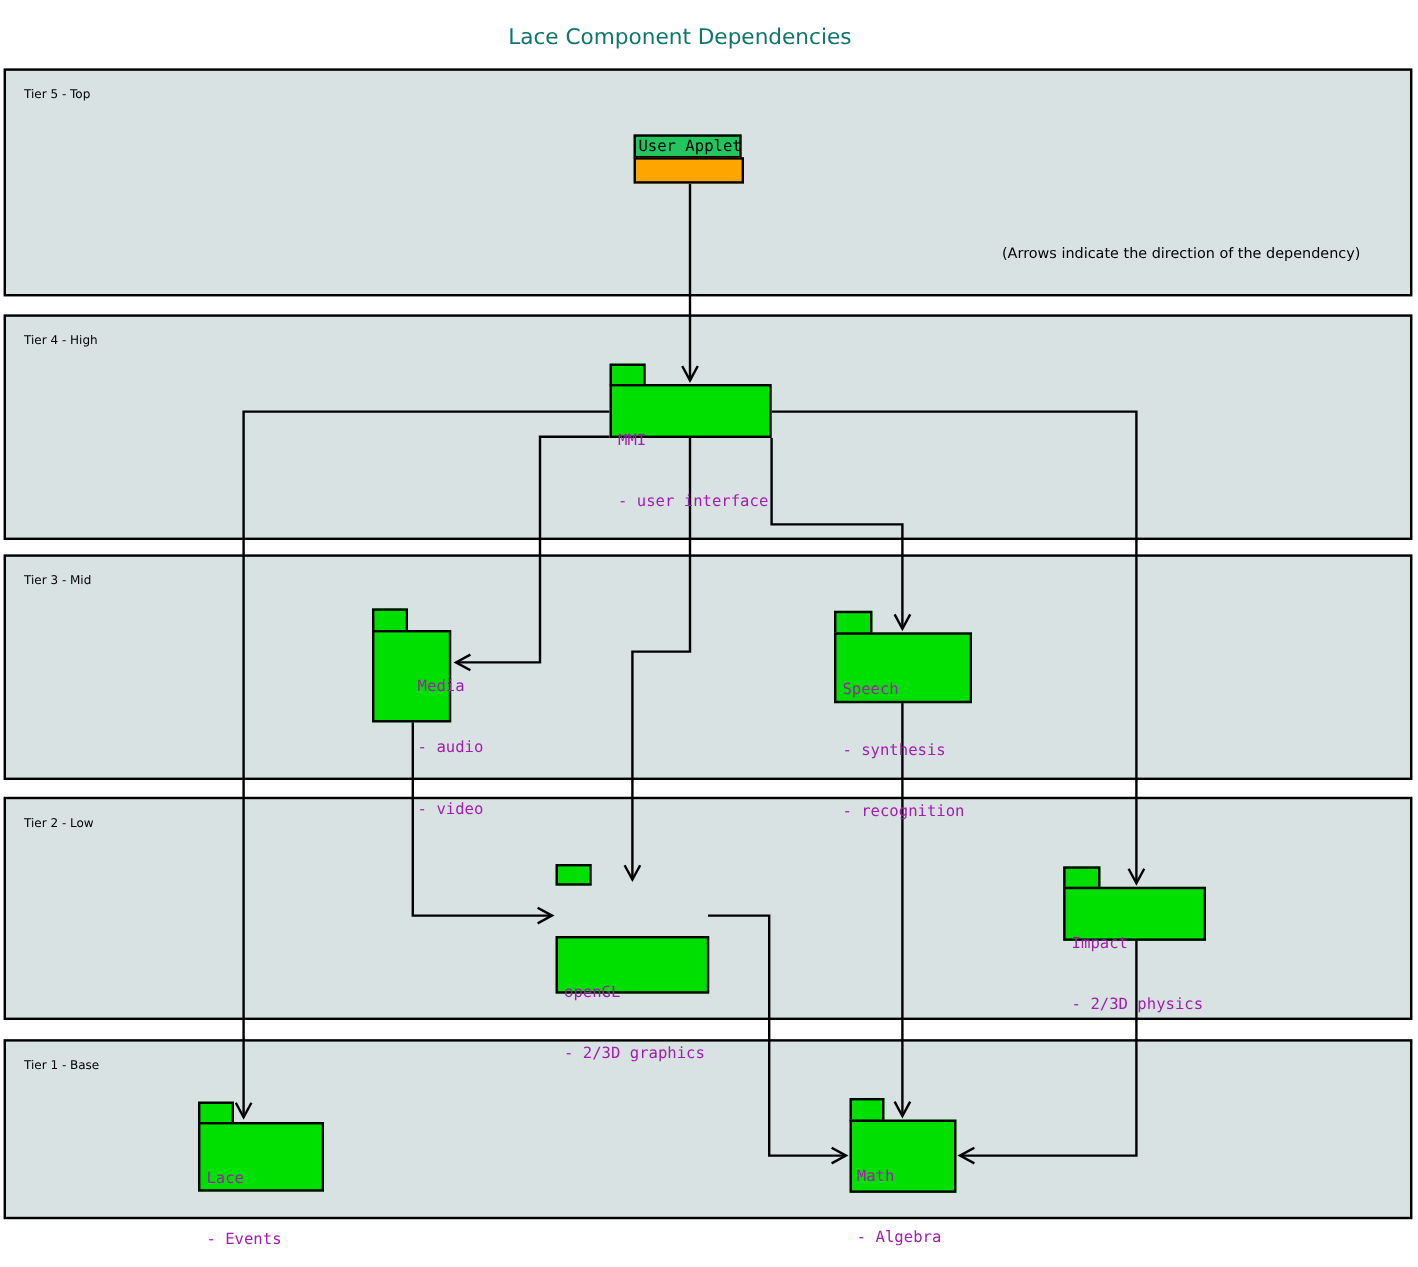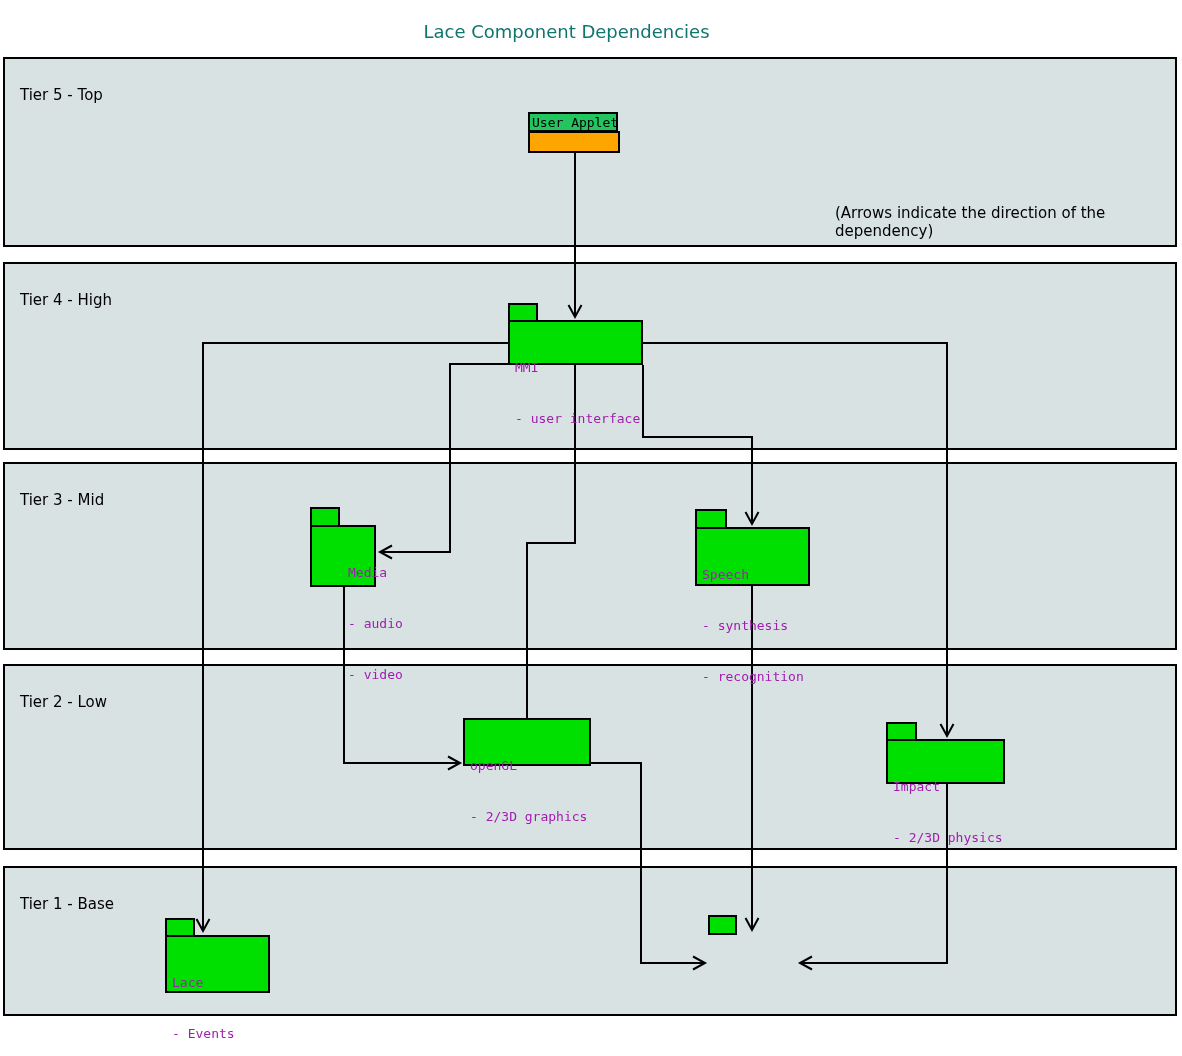--- a/index.html
+++ b/index.html
@@ -24,29 +24,29 @@
   .tier {
     position: absolute;
     left: 3px;
     width: 1174px;
     background: #d8e2e2;
     border: 2px solid #000;
   }
   .tier-label {
     position: absolute;
     left: 15px;
-    top: 27px;
-    font-size: 15px;
+    top: 15px;
+    font-size: 10px;
     color: #000;
   }
   .note {
     position: absolute;
     left: 833px;
     top: 202px;
-    font-size: 15px;
+    font-size: 12px;
     color: #000;
   }
   svg.wires { position: absolute; left: 0; top: 0; z-index: 2; }
   .tier { z-index: 1; }
   .node-tab, .node-body { z-index: 3; }
   .node-tab {
     position: absolute;
     background: #00e000;
     border: 2px solid #000;
   }
@@ -127,46 +127,51 @@
   <div class="applet-label" style="left:528px;top:112px;width:90px;height:20px;">User Applet</div>
   <div class="applet-body" style="left:528px;top:131px;width:92px;height:22px;"></div>
 
   <div class="node-tab" style="left:508px;top:303px;width:30px;height:19px;"></div>
   <div class="node-body" style="left:508px;top:320px;width:135px;height:45px;">
     <div>MMI</div>
     <div>- user interface</div>
   </div>
 
   <div class="node-tab" style="left:310px;top:507px;width:30px;height:20px;"></div>
-  <div class="node-body" style="left:310px;top:525px;width:66px;height:62px;padding-left:36px;">
+  <div class="node-body" style="left:310px;top:525px;width:66px;height:77px;padding-left:36px;">
     <div>Media</div>
     <div>- audio</div>
     <div>- video</div>
   </div>
 
   <div class="node-tab" style="left:695px;top:509px;width:32px;height:20px;"></div>
   <div class="node-body" style="left:695px;top:527px;width:115px;height:59px;">
     <div>Speech</div>
     <div>- synthesis</div>
     <div>- recognition</div>
   </div>
 
   <div class="node-tab" style="left:463px;top:720px;width:30px;height:18px;"></div>
-  <div class="node-body" style="left:463px;top:718px;width:128px;height:48px;">
+  <div class="node-body" style="left:463px;top:780px;width:128px;height:48px;">
     <div>openGL</div>
     <div>- 2/3D graphics</div>
   </div>
 
   <div class="node-tab" style="left:886px;top:722px;width:31px;height:19px;"></div>
   <div class="node-body" style="left:886px;top:739px;width:119px;height:45px;">
     <div>Impact</div>
     <div>- 2/3D physics</div>
   </div>
 
   <div class="node-tab" style="left:165px;top:918px;width:30px;height:19px;"></div>
   <div class="node-body" style="left:165px;top:935px;width:105px;height:58px;">
     <div>Lace</div>
     <div>- Events</div>
   </div>
 
   <div class="node-tab" style="left:708px;top:915px;width:29px;height:20px;"></div>
+  <div class="node-body math-pad" style="left:708px;top:933px;width:89px;height:61px;">
+    <div>Math</div>
+    <div>- Algebra</div>
+    
+  </div>
 
 </div>
 
 </body></html>

